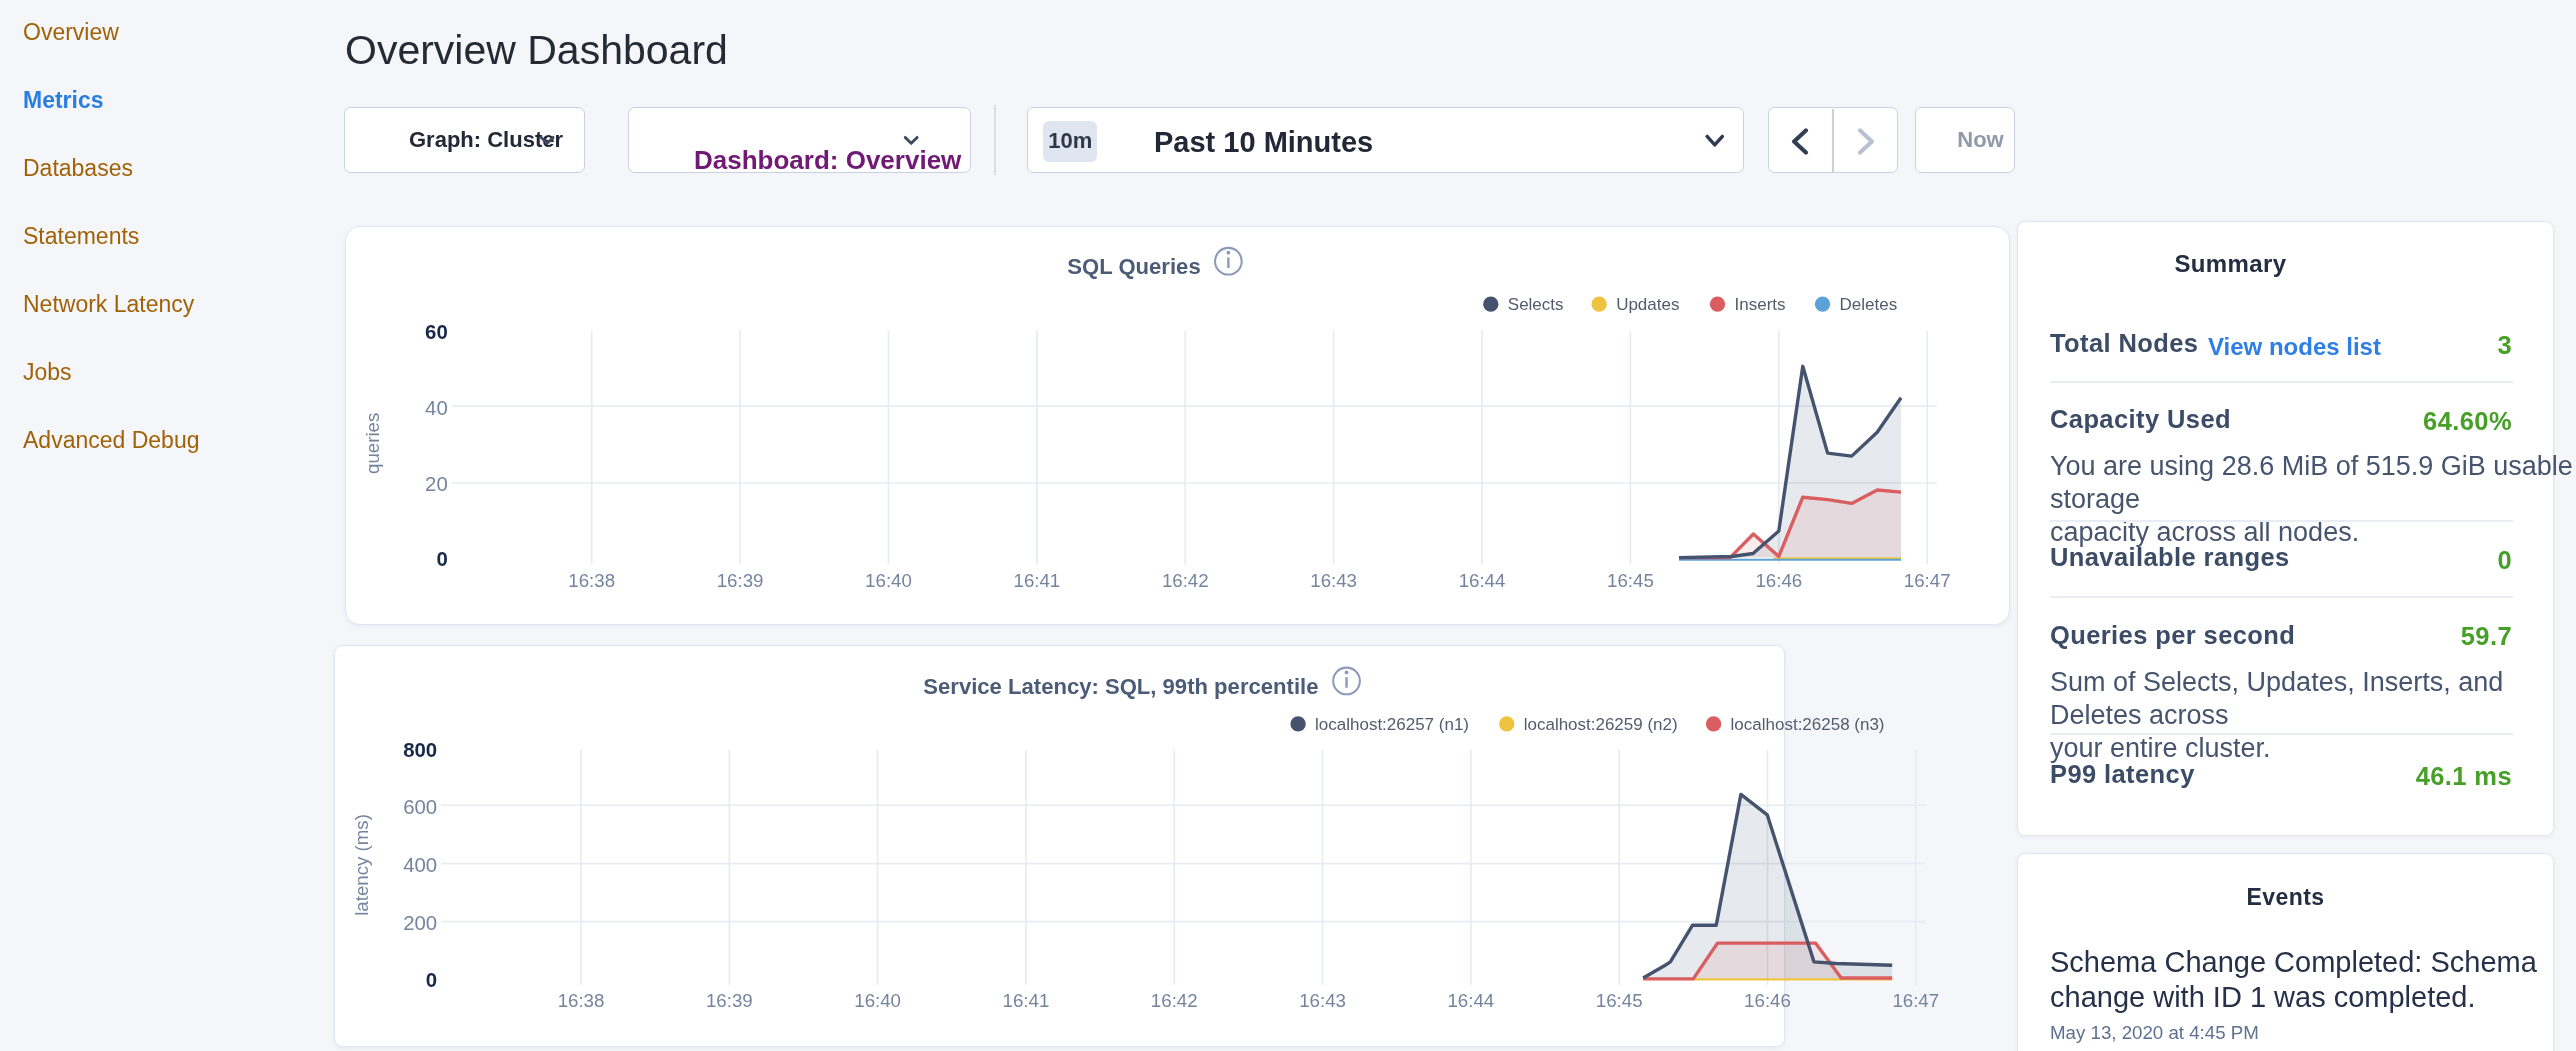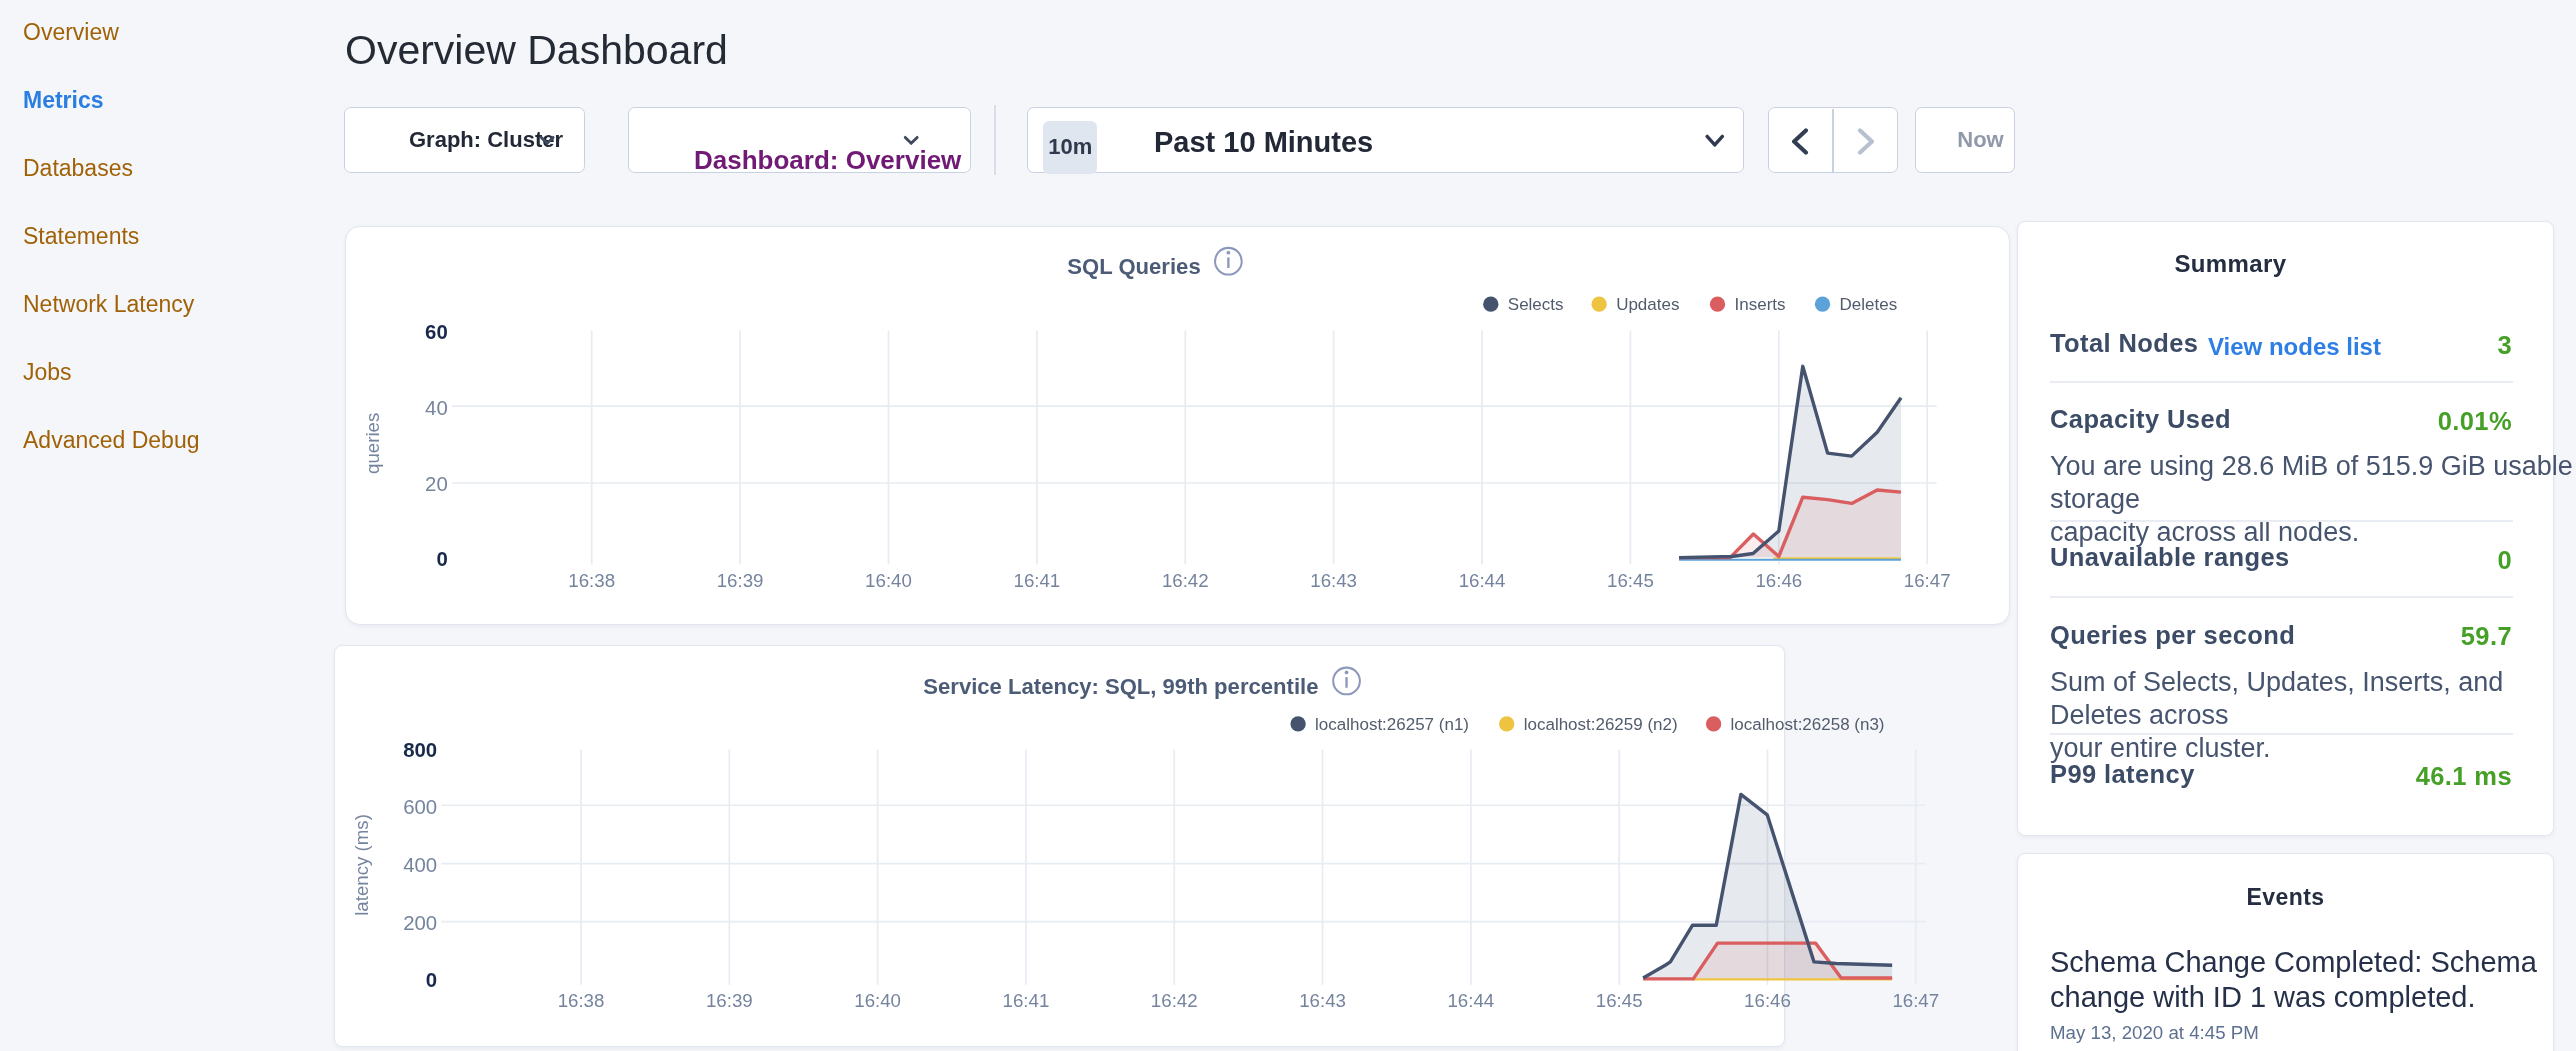--- a/index.html
+++ b/index.html
@@ -39,21 +39,21 @@
   </svg>
 </div>
 <div class="box" style="left:628px; width:343px;">
   <span style="font-size:26px; font-weight:bold; color:#701a75; margin-left:34px;margin-top:40px;">Dashboard: Overview</span>
   <svg class="abs" style="left:272px; top:25.5px;" width="20.4" height="15.3" viewBox="0 0 24 18">
     <path d="M5 4 L12 11 L19 4" fill="none" stroke="#3f4a5f" stroke-width="3.4" stroke-linecap="round" stroke-linejoin="round"></path>
   </svg>
 </div>
 <div class="abs" style="left:994px; top:105px; width:1.7px; height:70px; background:#d8dfe9;"></div>
 <div class="box" style="left:1027px; width:717px;">
-  <span style="position:absolute; left:15.3px; top:12.8px; width:54px; height:53px; background:#e0e6f0; border-radius:6px; display:flex; align-items:center; justify-content:center; font-size:22px; font-weight:bold; color:#30394c;">10m</span>
+  <span style="position:absolute; left:15.3px; top:12.8px; width:54px; height:41px; background:#e0e6f0; border-radius:6px; display:flex; align-items:center; justify-content:center; font-size:22px; font-weight:bold; color:#30394c;">10m</span>
   <span style="font-size:29px; font-weight:bold; color:#222836; margin-left:95px; padding-top:5.1px;">Past 10 Minutes</span>
   <svg class="abs" style="left:674px; top:25px;" width="25.5" height="17" viewBox="0 0 30 20">
     <path d="M6 4 L15 14 L24 4" fill="none" stroke="#2f3a50" stroke-width="4" stroke-linecap="round" stroke-linejoin="round"></path>
   </svg>
 </div>
 <div class="box" style="left:1768px; width:130px;"></div>
 <div class="abs" style="left:1832px; top:109px; width:1.7px; height:63px; background:#c8d1e1;"></div>
 <svg class="abs" style="left:1789px; top:128px;" width="22" height="27" viewBox="0 0 26 32">
   <path d="M20 3 L6 16 L20 29" fill="none" stroke="#333e52" stroke-width="5" stroke-linecap="round" stroke-linejoin="round"></path>
 </svg>
@@ -183,21 +183,21 @@
 </svg>
 </div>
 
 <div class="card" style="left:2017px; top:221px; width:537px; height:615px;"></div>
 <div class="abs" style="left:1962px; top:252px; width:537px; text-align:center; font-size:24px; line-height:24px; font-weight:bold; color:#242e40; letter-spacing:0.4px;">Summary</div>
 <div class="lbl" style="left:2050px; top:331px;">Total Nodes</div>
 <div class="abs" style="left:2208px; top:335px; font-size:24px; line-height:24px; font-weight:bold; color:#2d7ee5;">View nodes list</div>
 <div class="val" style="top:333px;">3</div>
 <div class="divider" style="top:381px;"></div>
 <div class="lbl" style="left:2050px; top:407px;">Capacity Used</div>
-<div class="val" style="top:409px;">0.01%</div>
+<div class="val" style="top:409px;">64.60%</div>
 <div class="para" style="top:450px;">You are using 28.6 MiB of 515.9 GiB usable storage<br>capacity across all nodes.</div>
 <div class="divider" style="top:520px;"></div>
 <div class="lbl" style="left:2050px; top:545px;">Unavailable ranges</div>
 <div class="val" style="top:548px;">0</div>
 <div class="divider" style="top:596px;"></div>
 <div class="lbl" style="left:2050px; top:623px;">Queries per second</div>
 <div class="val" style="top:624px;">59.7</div>
 <div class="para" style="top:666px;">Sum of Selects, Updates, Inserts, and Deletes across<br>your entire cluster.</div>
 <div class="divider" style="top:733px;"></div>
 <div class="lbl" style="left:2050px; top:762px;">P99 latency</div>

